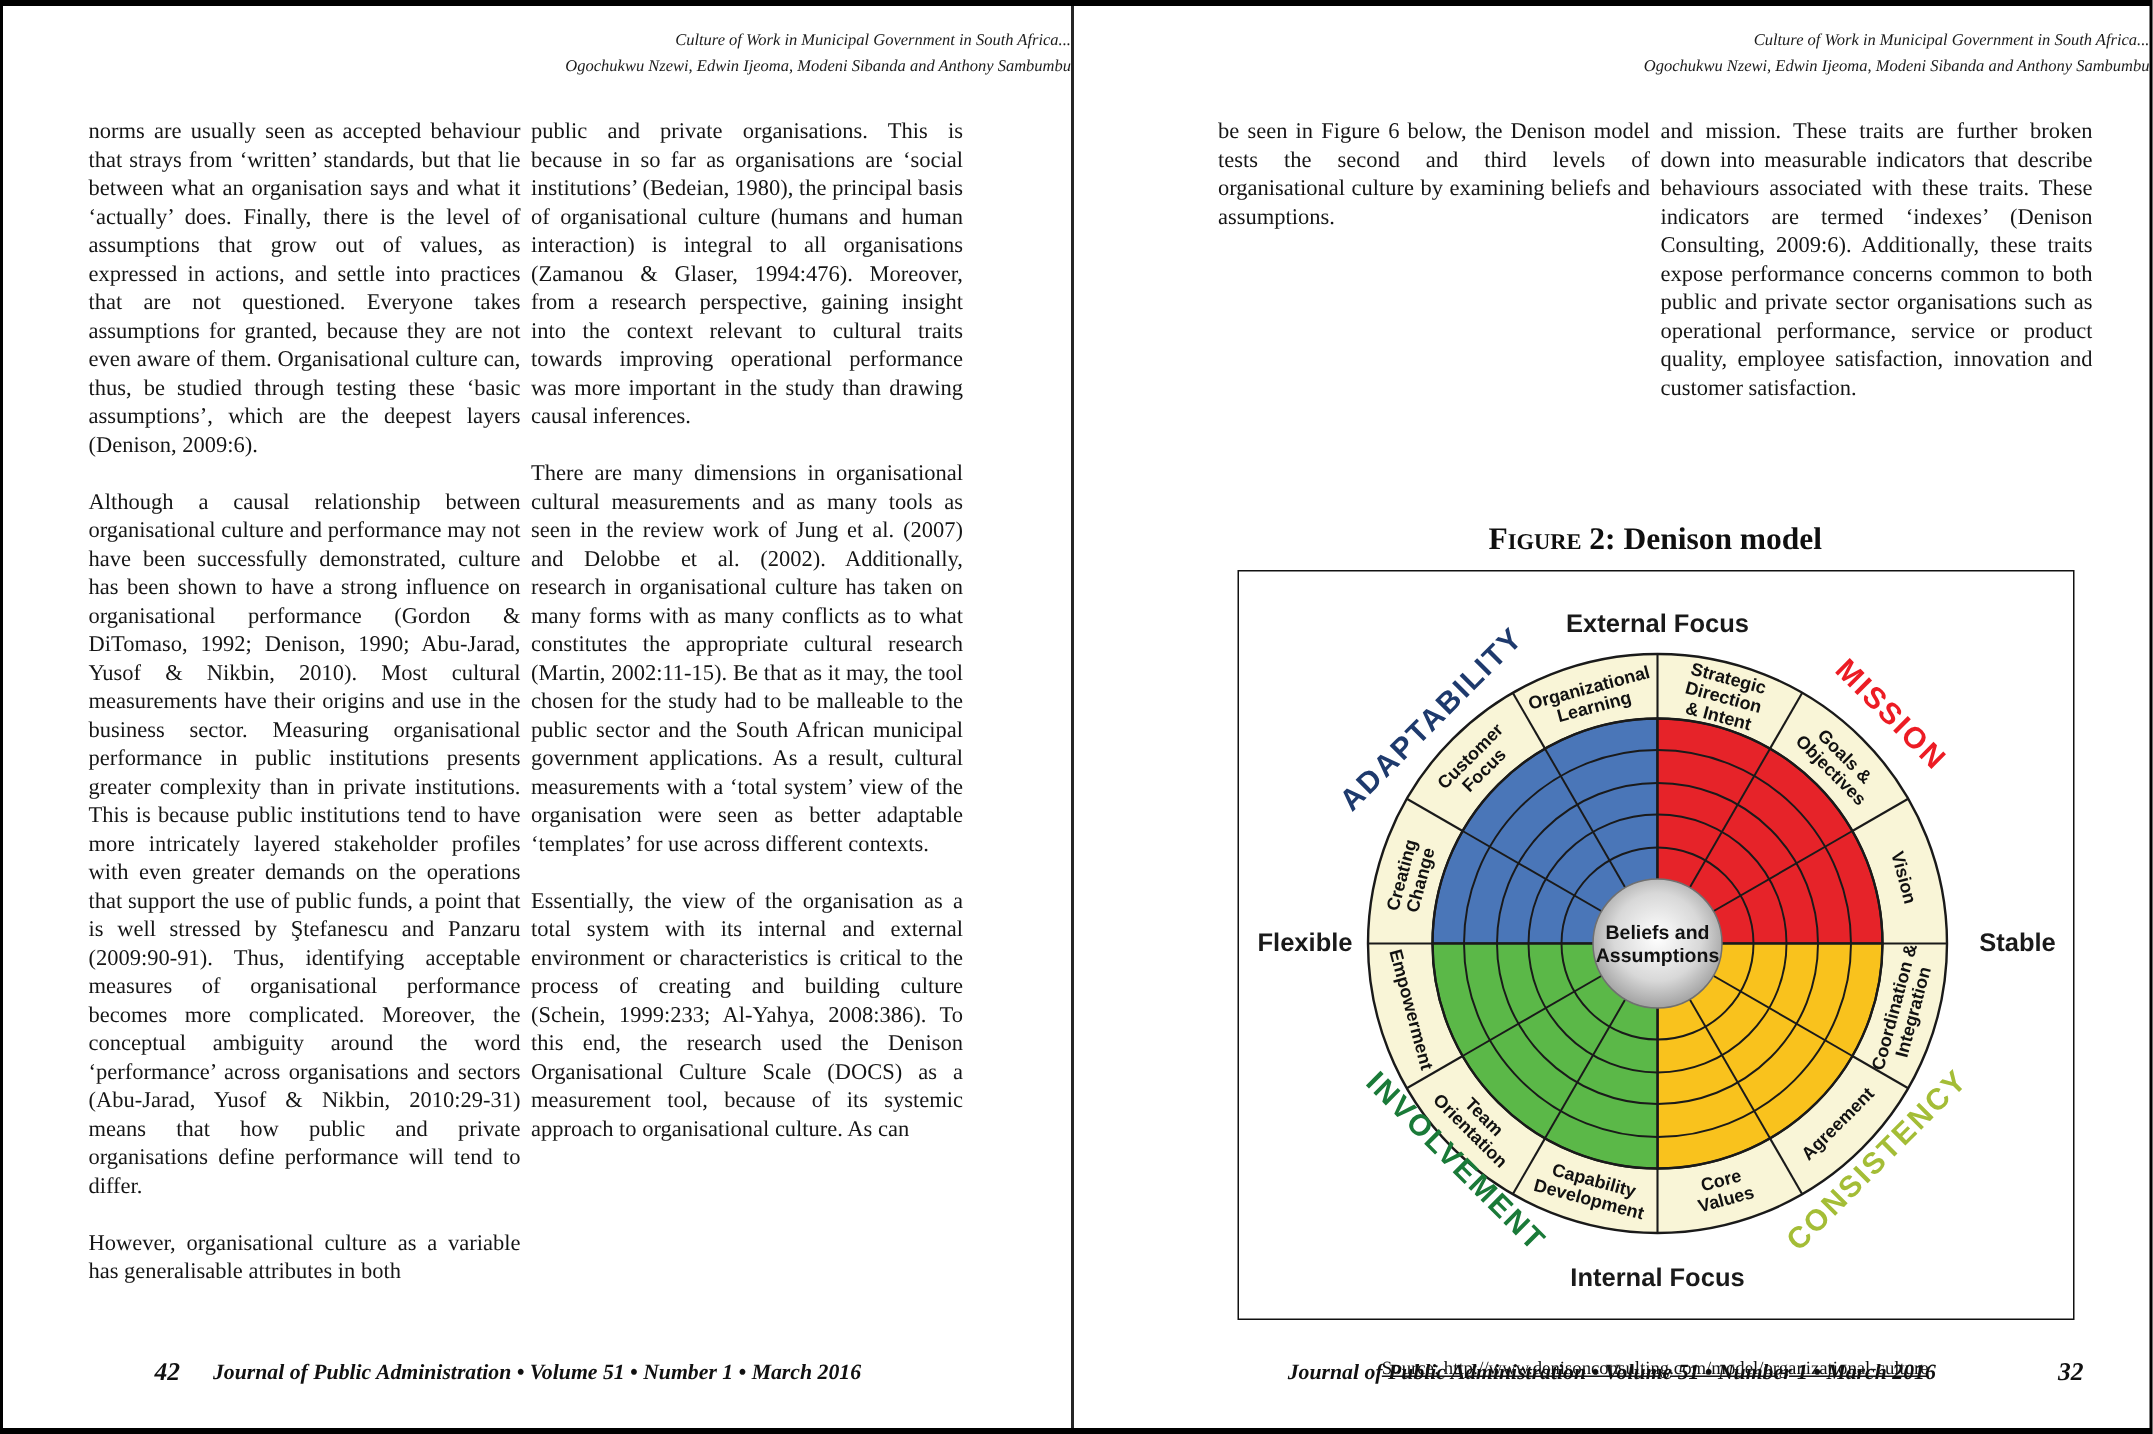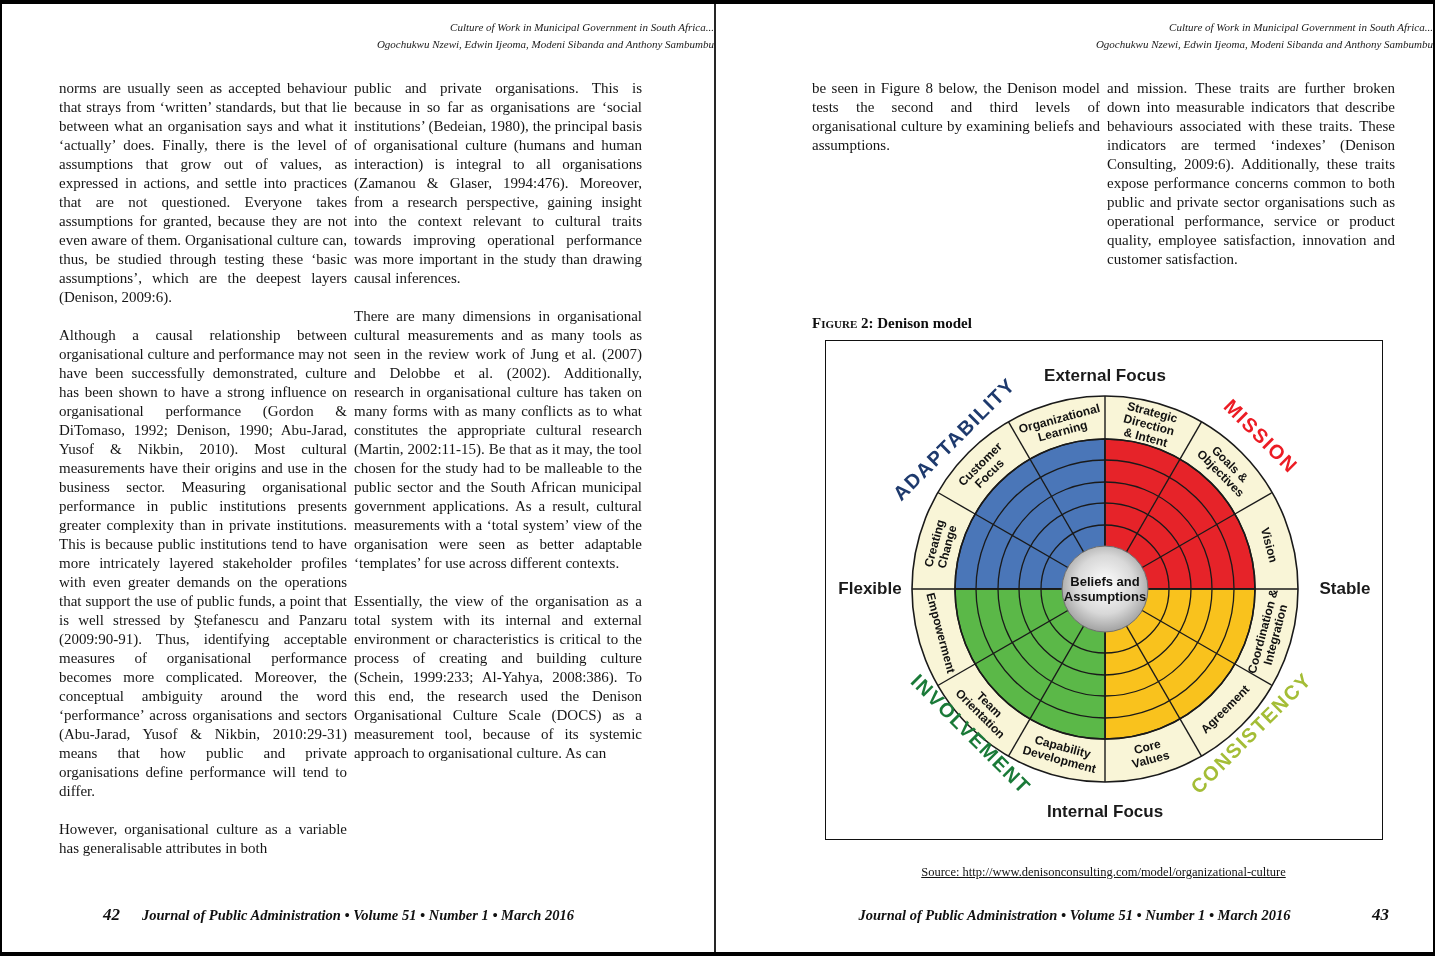--- a/index.html
+++ b/index.html
@@ -16,21 +16,21 @@
 
   .cols{position:absolute;top:75px;display:flex;gap:7px;}
   .page-left .cols{left:57px;}
   .page-right .cols{left:96px;height:216px;overflow:hidden;}
   .col{width:288px;}
   .col p{margin:0 0 19px 0;font-size:15px;line-height:19px;color:#151515;text-align:justify;}
   .section-heading{margin:0 0 17px 0;font-size:16.5px;line-height:19.5px;font-weight:bold;
                    font-variant:small-caps;letter-spacing:0.3px;color:#0f0f0f;}
 
   .figure-wrap{position:absolute;top:311px;left:96px;width:583px;}
-  .figure-title{font-weight:bold;font-size:15px;color:#0f0f0f;margin-bottom:8px;}
+  .figure-title{text-align:center;font-weight:bold;font-size:21px;color:#0f0f0f;margin-bottom:8px;margin-top:32px;}
   .fig-label{font-variant:small-caps;}
   .figure-box{width:556px;height:498px;border:1.5px solid #111;margin:0 auto;background:#fff;}
   .figure-source{text-align:center;font-size:12.5px;line-height:15px;color:#111;margin-top:25px;text-decoration:underline;}
 
   .page-footer{position:absolute;bottom:26px;left:55px;right:55px;height:22px;
                font-style:italic;color:#111;}
   .page-right .page-footer{left:42px;right:42px;}
   .journal{display:block;text-align:center;font-size:14.5px;line-height:22px;font-weight:bold;}
   .pageno{position:absolute;top:0;font-size:17px;font-weight:bold;line-height:22px;}
   .pageno-left{left:2px;margin-left:44px;}
@@ -68,21 +68,21 @@
   </section>
 
   <section class="page page-right">
     <header class="running-head">
       <div>Culture of Work in Municipal Government in South Africa...</div>
       <div>Ogochukwu Nzewi, Edwin Ijeoma, Modeni Sibanda and Anthony Sambumbu</div>
     </header>
 
     <div class="cols">
       <div class="col">
-        <p>be seen in Figure 8 below, the Denison model tests the second and third levels of organisational culture by examining beliefs and assumptions.</p>
+        <p>be seen in Figure 6 below, the Denison model tests the second and third levels of organisational culture by examining beliefs and assumptions.</p>
       </div>
       <div class="col">
         <p>and mission. These traits are further broken down into measurable indicators that describe behaviours associated with these traits. These indicators are termed ‘indexes’ (Denison Consulting, 2009:6). Additionally, these traits expose performance concerns common to both public and private sector organisations such as operational performance, service or product quality, employee satisfaction, innovation and customer satisfaction.</p>
       </div>
     </div>
 
     <div class="figure-wrap">
       <div class="figure-title">
         <span class="fig-label">Figure 2:</span>
         <span>Denison model</span>
@@ -150,16 +150,16 @@
             <text x="279" y="40" text-anchor="middle" font-size="17" font-weight="bold" fill="#1a1a1a">External Focus</text>
             <text x="279" y="476" text-anchor="middle" font-size="17" font-weight="bold" fill="#1a1a1a">Internal Focus</text>
             <text x="44" y="253" text-anchor="middle" font-size="17" font-weight="bold" fill="#1a1a1a">Flexible</text>
             <text x="519" y="253" text-anchor="middle" font-size="17" font-weight="bold" fill="#1a1a1a">Stable</text>
           </svg></div>
       <div class="figure-source">Source: http://www.denisonconsulting.com/model/organizational-culture</div>
     </div>
 
     <footer class="page-footer">
       <span class="journal">Journal of Public Administration • Volume 51 • Number 1 • March 2016</span>
-      <span class="pageno pageno-right">43</span>
+      <span class="pageno pageno-right">32</span>
     </footer>
   </section>
 </div>
 
 </body></html>

